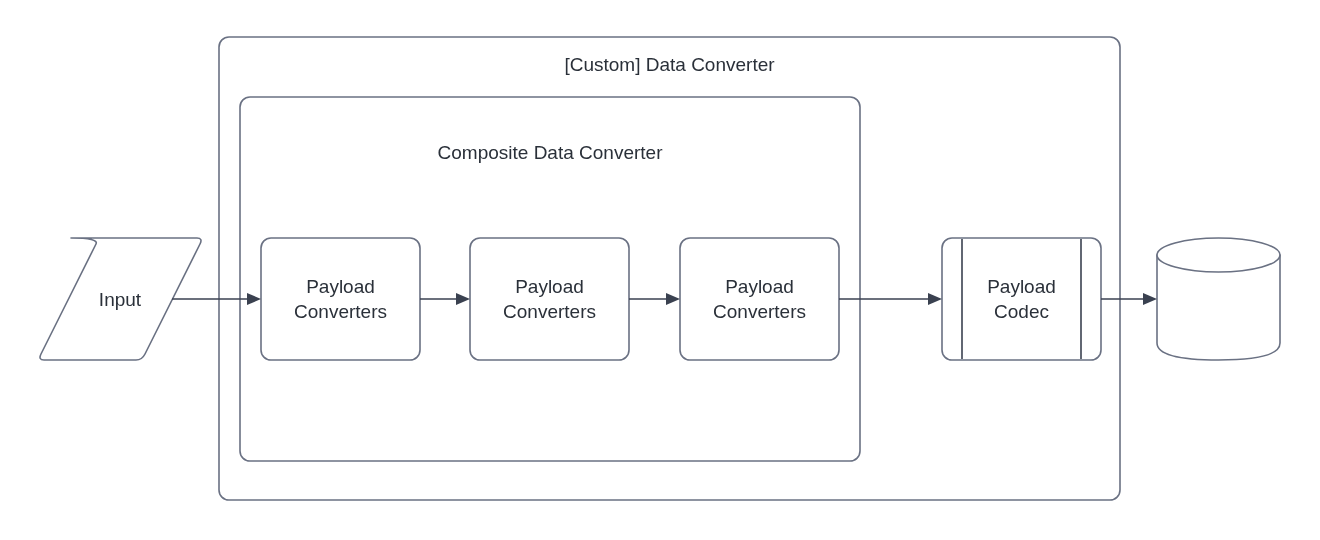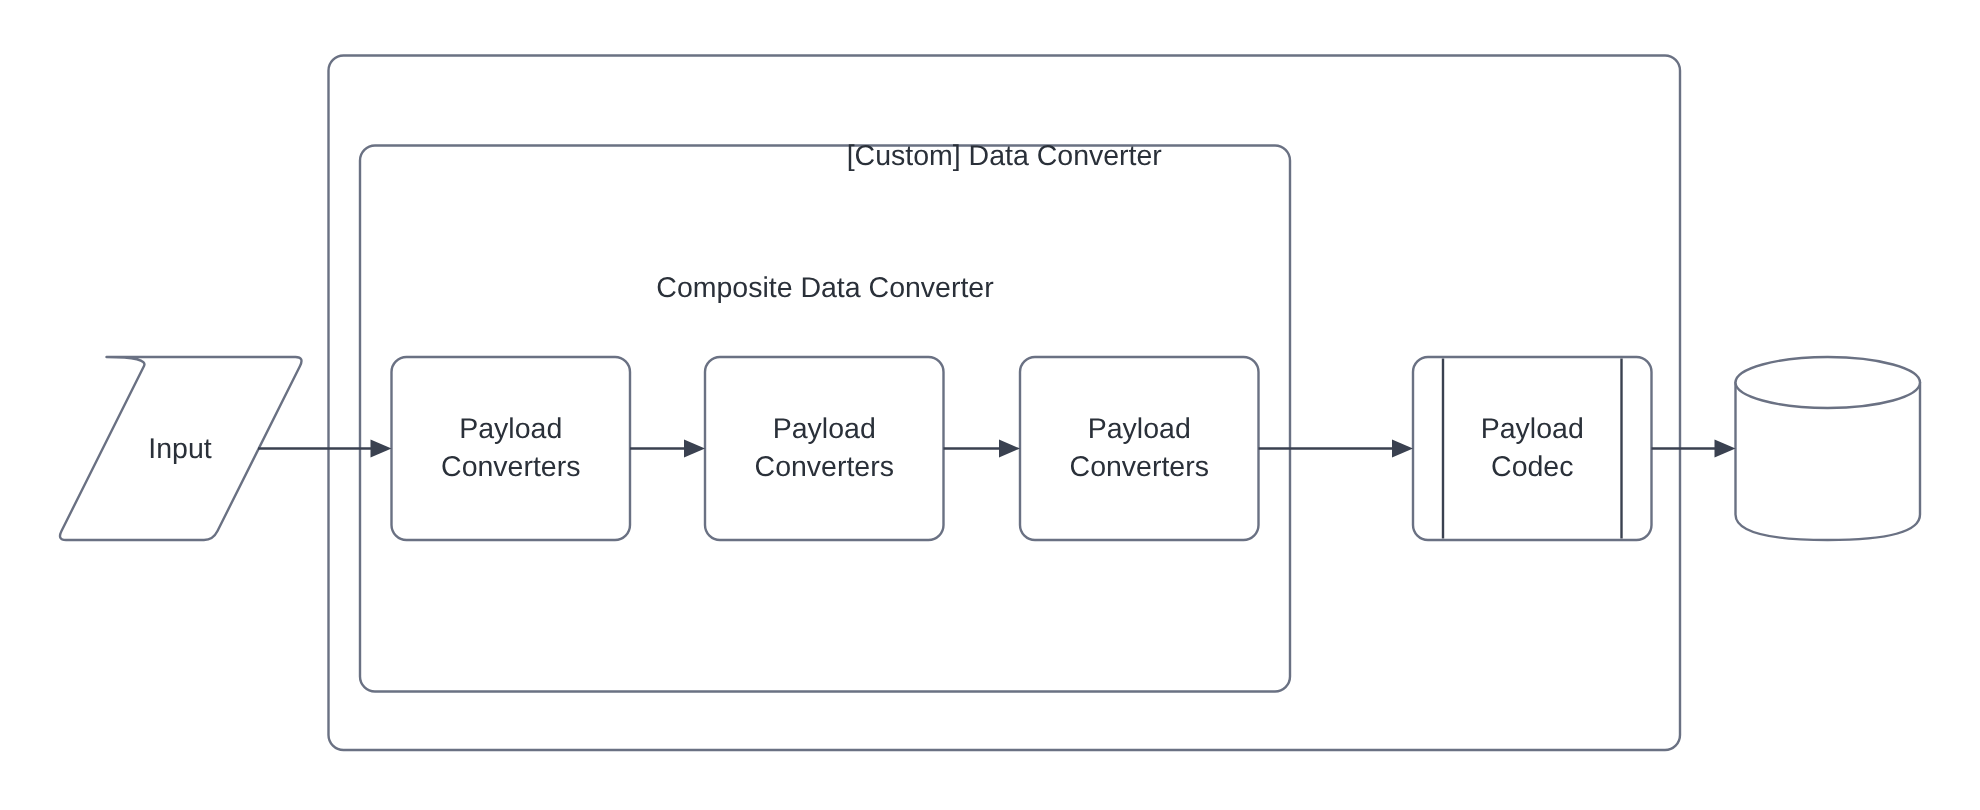--- a/index.html
+++ b/index.html
@@ -57,21 +57,20 @@
     color: #2a3039;
     font-family: "Liberation Sans", sans-serif;
     text-align: center;
     line-height: 1.32;
     white-space: pre-line;
     pointer-events: none;
     user-select: none;
   }
   .lbl-container-title {
     font-size: 19px;
-    margin-top: 40px;
   }
   .lbl-node {
     font-size: 19px;
   }
 </style>
 </head>
 <body>
 
 <div id="canvas">
 

